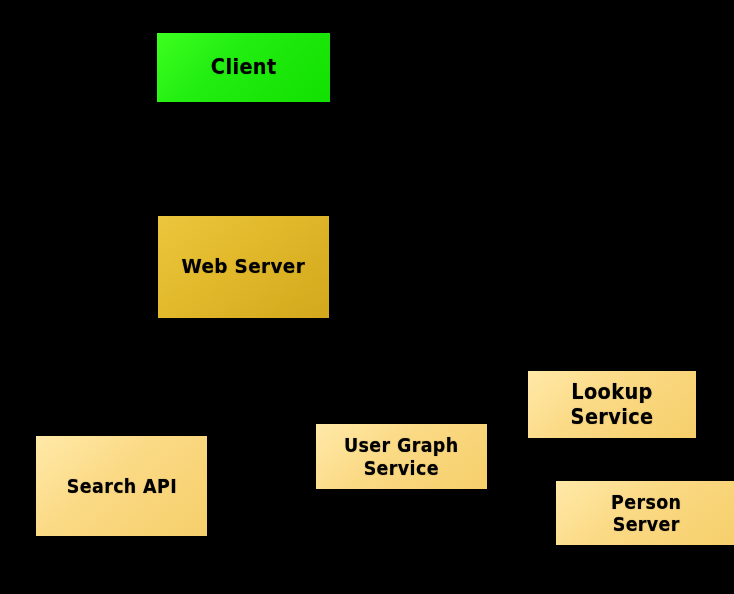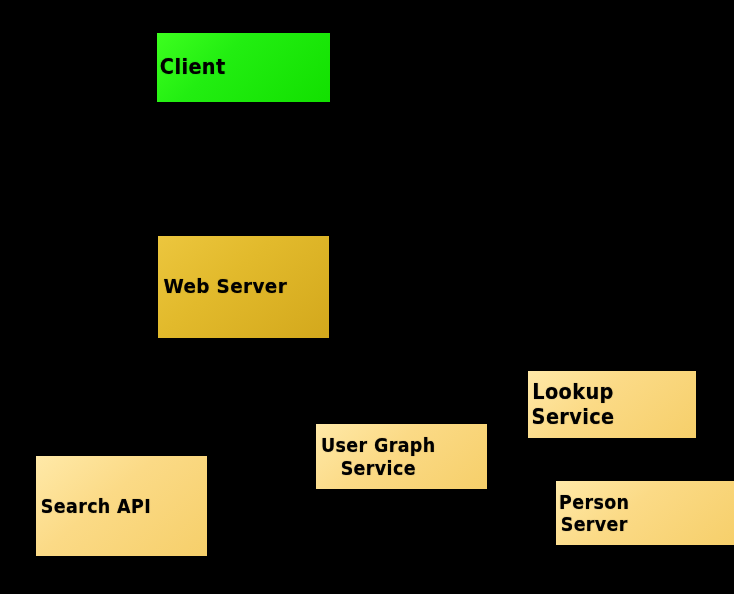--- a/index.html
+++ b/index.html
@@ -16,21 +16,21 @@
   #diagram-canvas {
     position: relative;
     width: 734px;
     height: 594px;
     background: #000000;
   }
   .node {
     position: absolute;
     display: flex;
     align-items: center;
-    justify-content: flex-start;
+    justify-content: center;
     text-align: center;
     box-sizing: border-box;
     color: #000000;
     font-family: "DejaVu Sans", sans-serif;
     font-weight: bold;
     letter-spacing: 0.4px;
     line-height: 1.18;
     -webkit-font-smoothing: none;
     box-shadow: 3px 4px 6px rgba(0,0,0,0.95),
                 6px 8px 14px rgba(0,0,0,0.8);
@@ -53,38 +53,37 @@
   }
 
   
   .node.web-server {
     left: 158px;
     top: 216px;
     width: 171px;
     height: 102px;
     background: linear-gradient(140deg, #ecc63e 0%, #e2ba2c 40%, #d3a81c 100%);
     font-size: 20px;
-    margin-top: 20px;
   }
 
   
   .node.amber {
     background: linear-gradient(140deg, #ffe9a8 0%, #fbda86 42%, #f6cf6a 100%);
   }
   .node.user-graph-service {
     left: 284px;
     top: 424px;
     width: 171px;
     height: 65px;
     font-size: 19px;
     margin-left: 32px;
   }
   .node.search-api {
     left: 36px;
-    top: 456px;
+    top: 436px;
     width: 171px;
     height: 100px;
     font-size: 19px;
   }
   .node.lookup-service {
     left: 528px;
     top: 371px;
     width: 168px;
     height: 67px;
     font-size: 21px;

